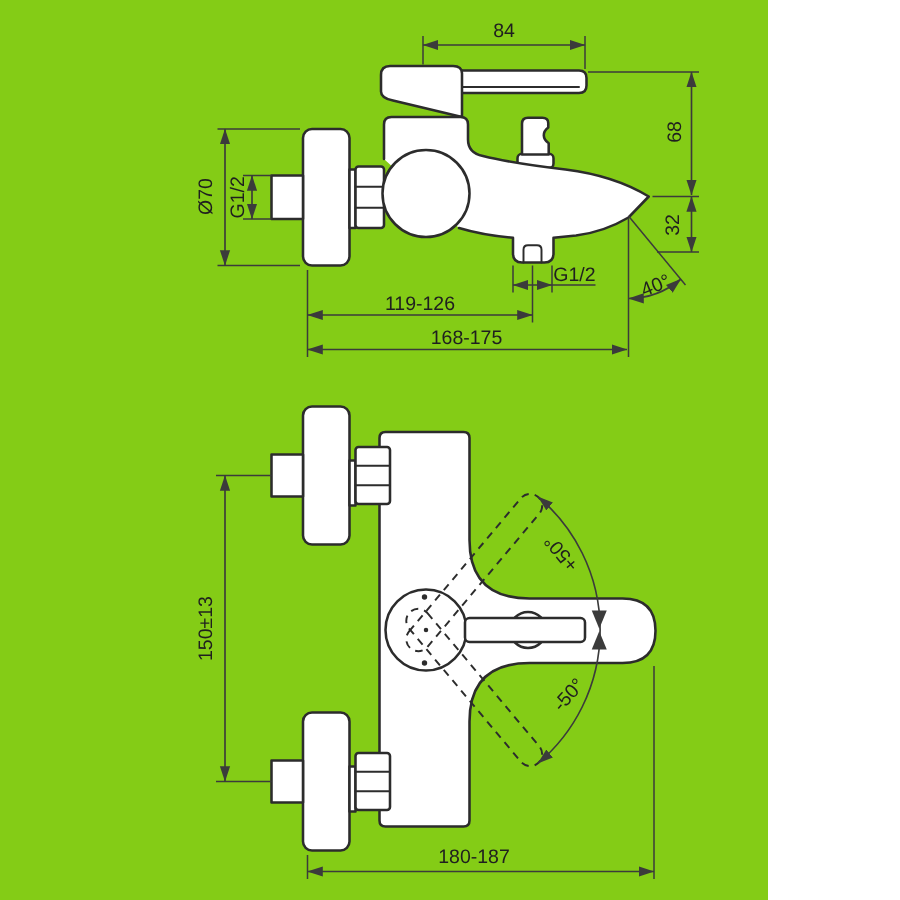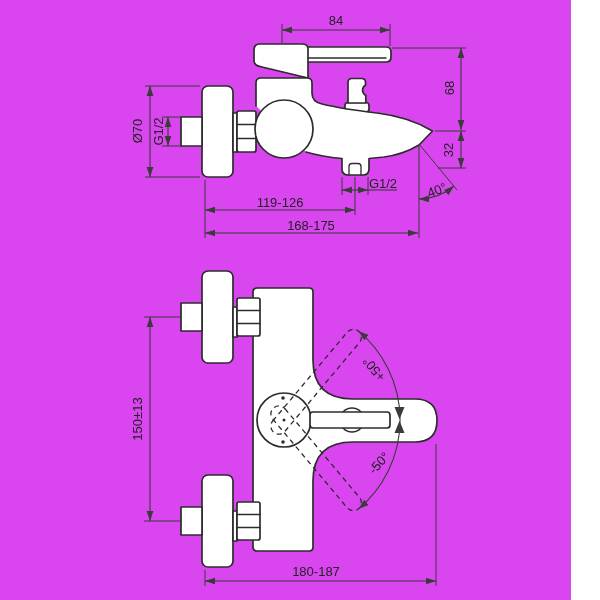--- a/index.html
+++ b/index.html
@@ -1,16 +1,16 @@
 <!DOCTYPE html>
 <html><head>
 <meta charset="utf-8">
 <style>
   html,body{margin:0;padding:0;background:#ffffff;}
-  .canvas{position:relative;width:571px;height:600px;background:#d946ef;overflow:hidden;}
+  .canvas{position:relative;width:512px;height:600px;background:#84cc16;overflow:hidden;}
   svg{display:block;}
   .part{fill:#ffffff;stroke:#2c2c2c;stroke-width:1.7;stroke-linejoin:round;stroke-linecap:round;}
   .partline{fill:none;stroke:#2c2c2c;stroke-width:1.3;stroke-linecap:round;}
   .dim{stroke:#3b3b3b;stroke-width:1.1;fill:none;}
   .ext{stroke:#3b3b3b;stroke-width:1;fill:none;}
   .dash{fill:none;stroke:#2c2c2c;stroke-width:1.3;stroke-dasharray:5 4;}
   .dtext{font:13px "Liberation Sans", sans-serif;fill:#1f1f1f;text-anchor:middle;dominant-baseline:central;}
   .dot{fill:#2c2c2c;stroke:none;}
 </style>
 </head>

